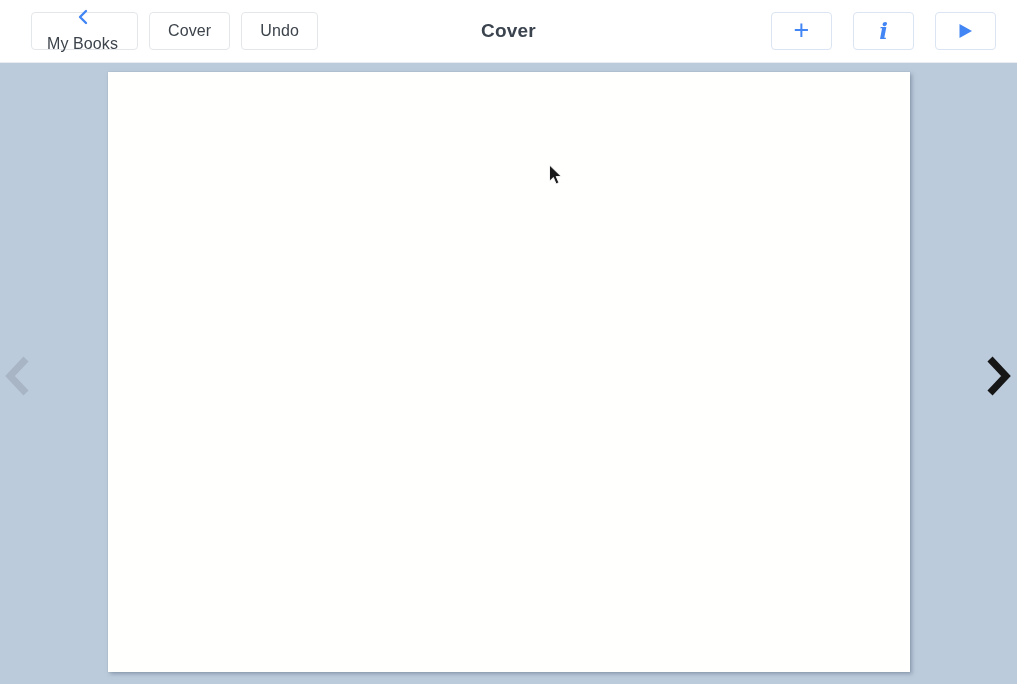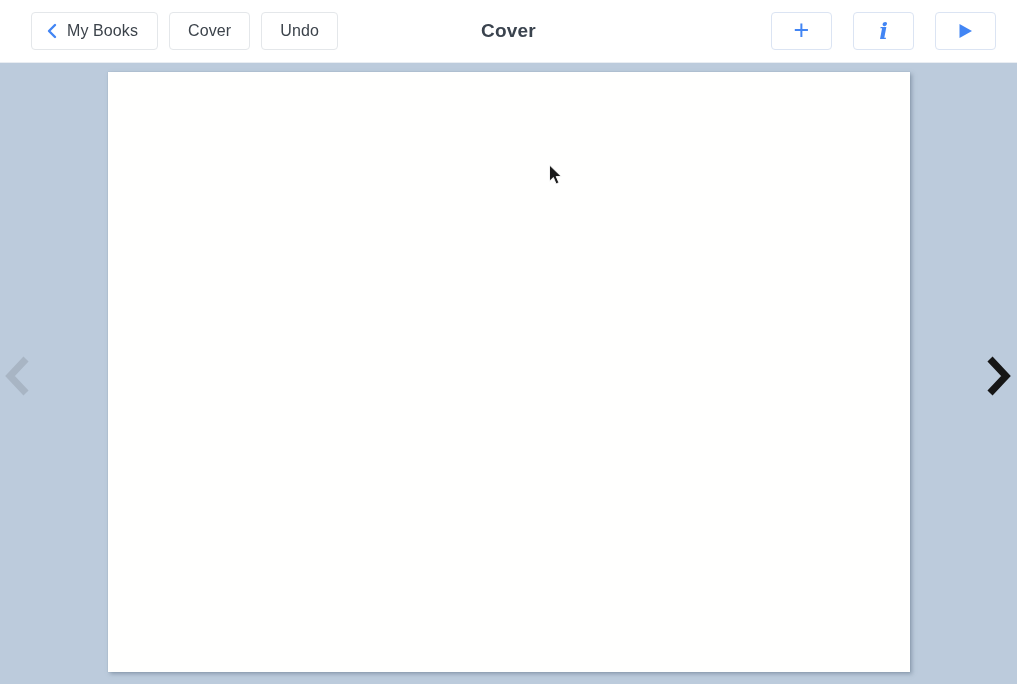--- a/index.html
+++ b/index.html
@@ -40,21 +40,21 @@
     display: inline-flex;
     align-items: center;
     justify-content: center;
     font-family: "Liberation Sans", "DejaVu Sans", sans-serif;
     font-size: 16px;
     font-weight: 500;
     color: #3c434b;
     cursor: pointer;
     letter-spacing: 0.1px;
   }
-  .tb-btn.back { padding: 0 19px 0 15px; gap: 10px; }
+  .tb-btn.back { padding: 0 19px 0 15px; gap: 10px; flex-direction: column; }
   .tb-btn.pages { padding: 0 18px; }
   .tb-btn.undo { padding: 0 18px; }
 
   .tb-icon-btn {
     width: 61px; height: 38px;
     background: #ffffff;
     border: 1px solid #dbe4f3;
     border-radius: 4px;
     display: inline-flex;
     align-items: center;

